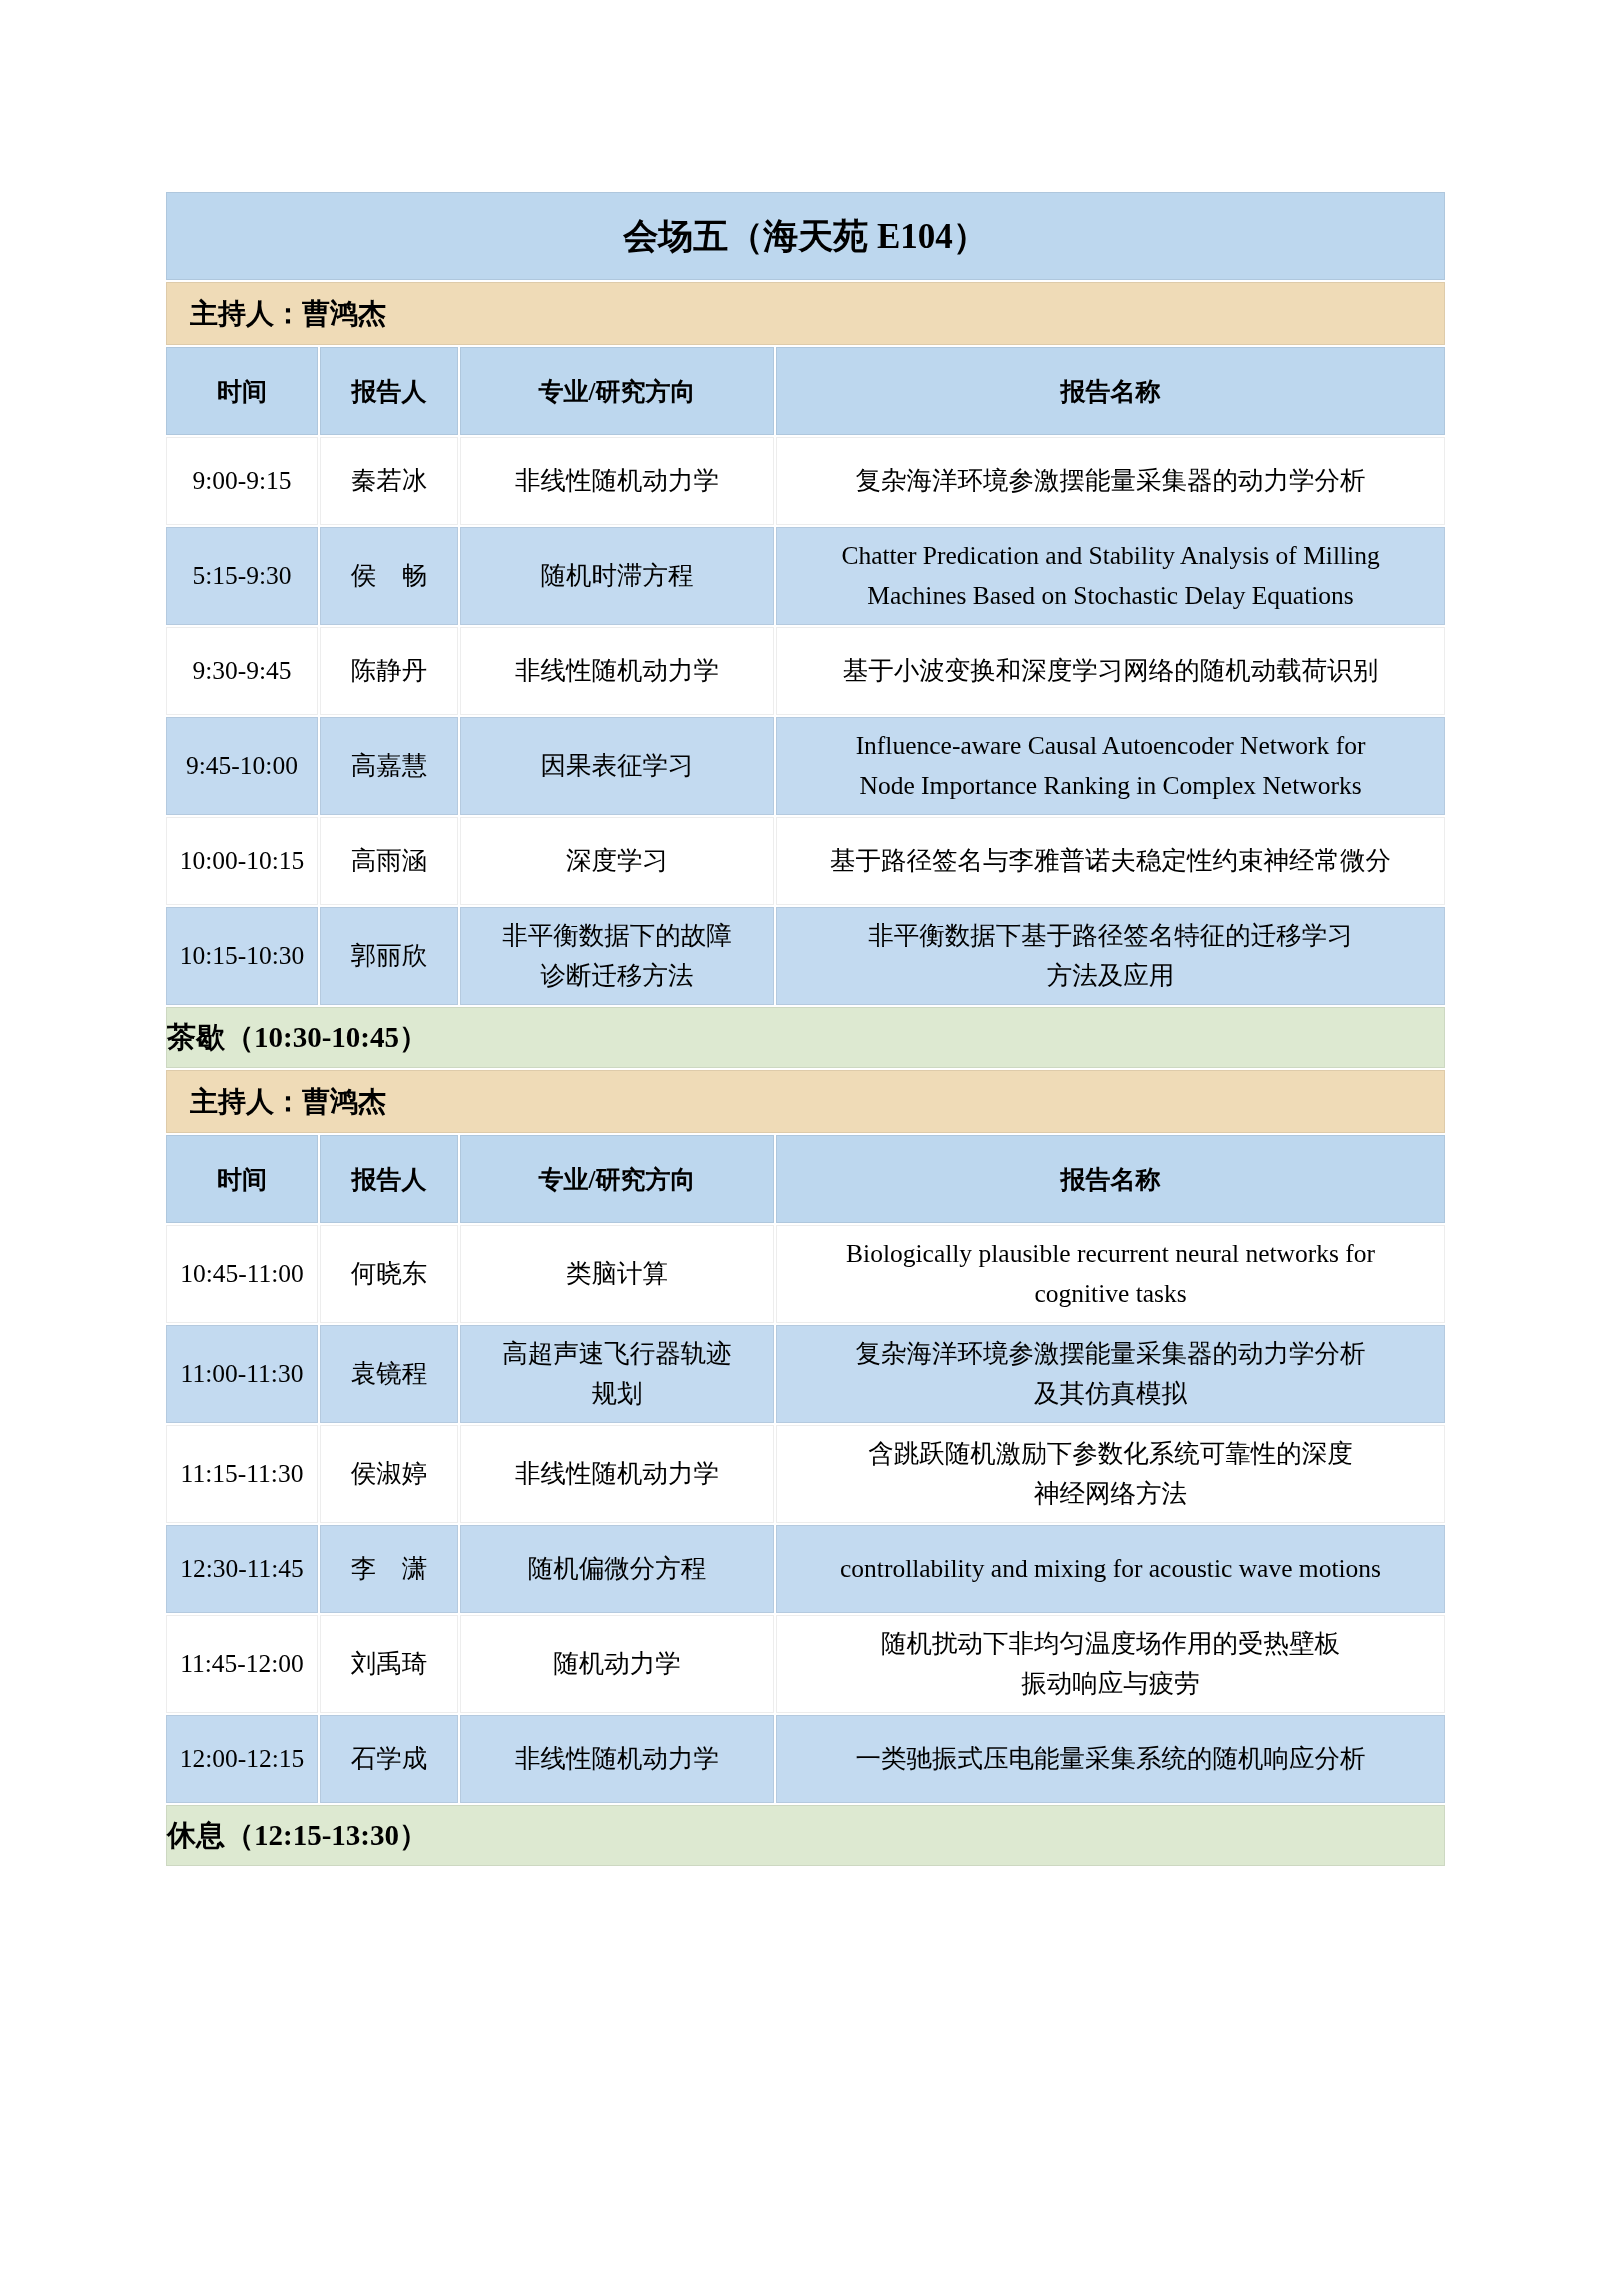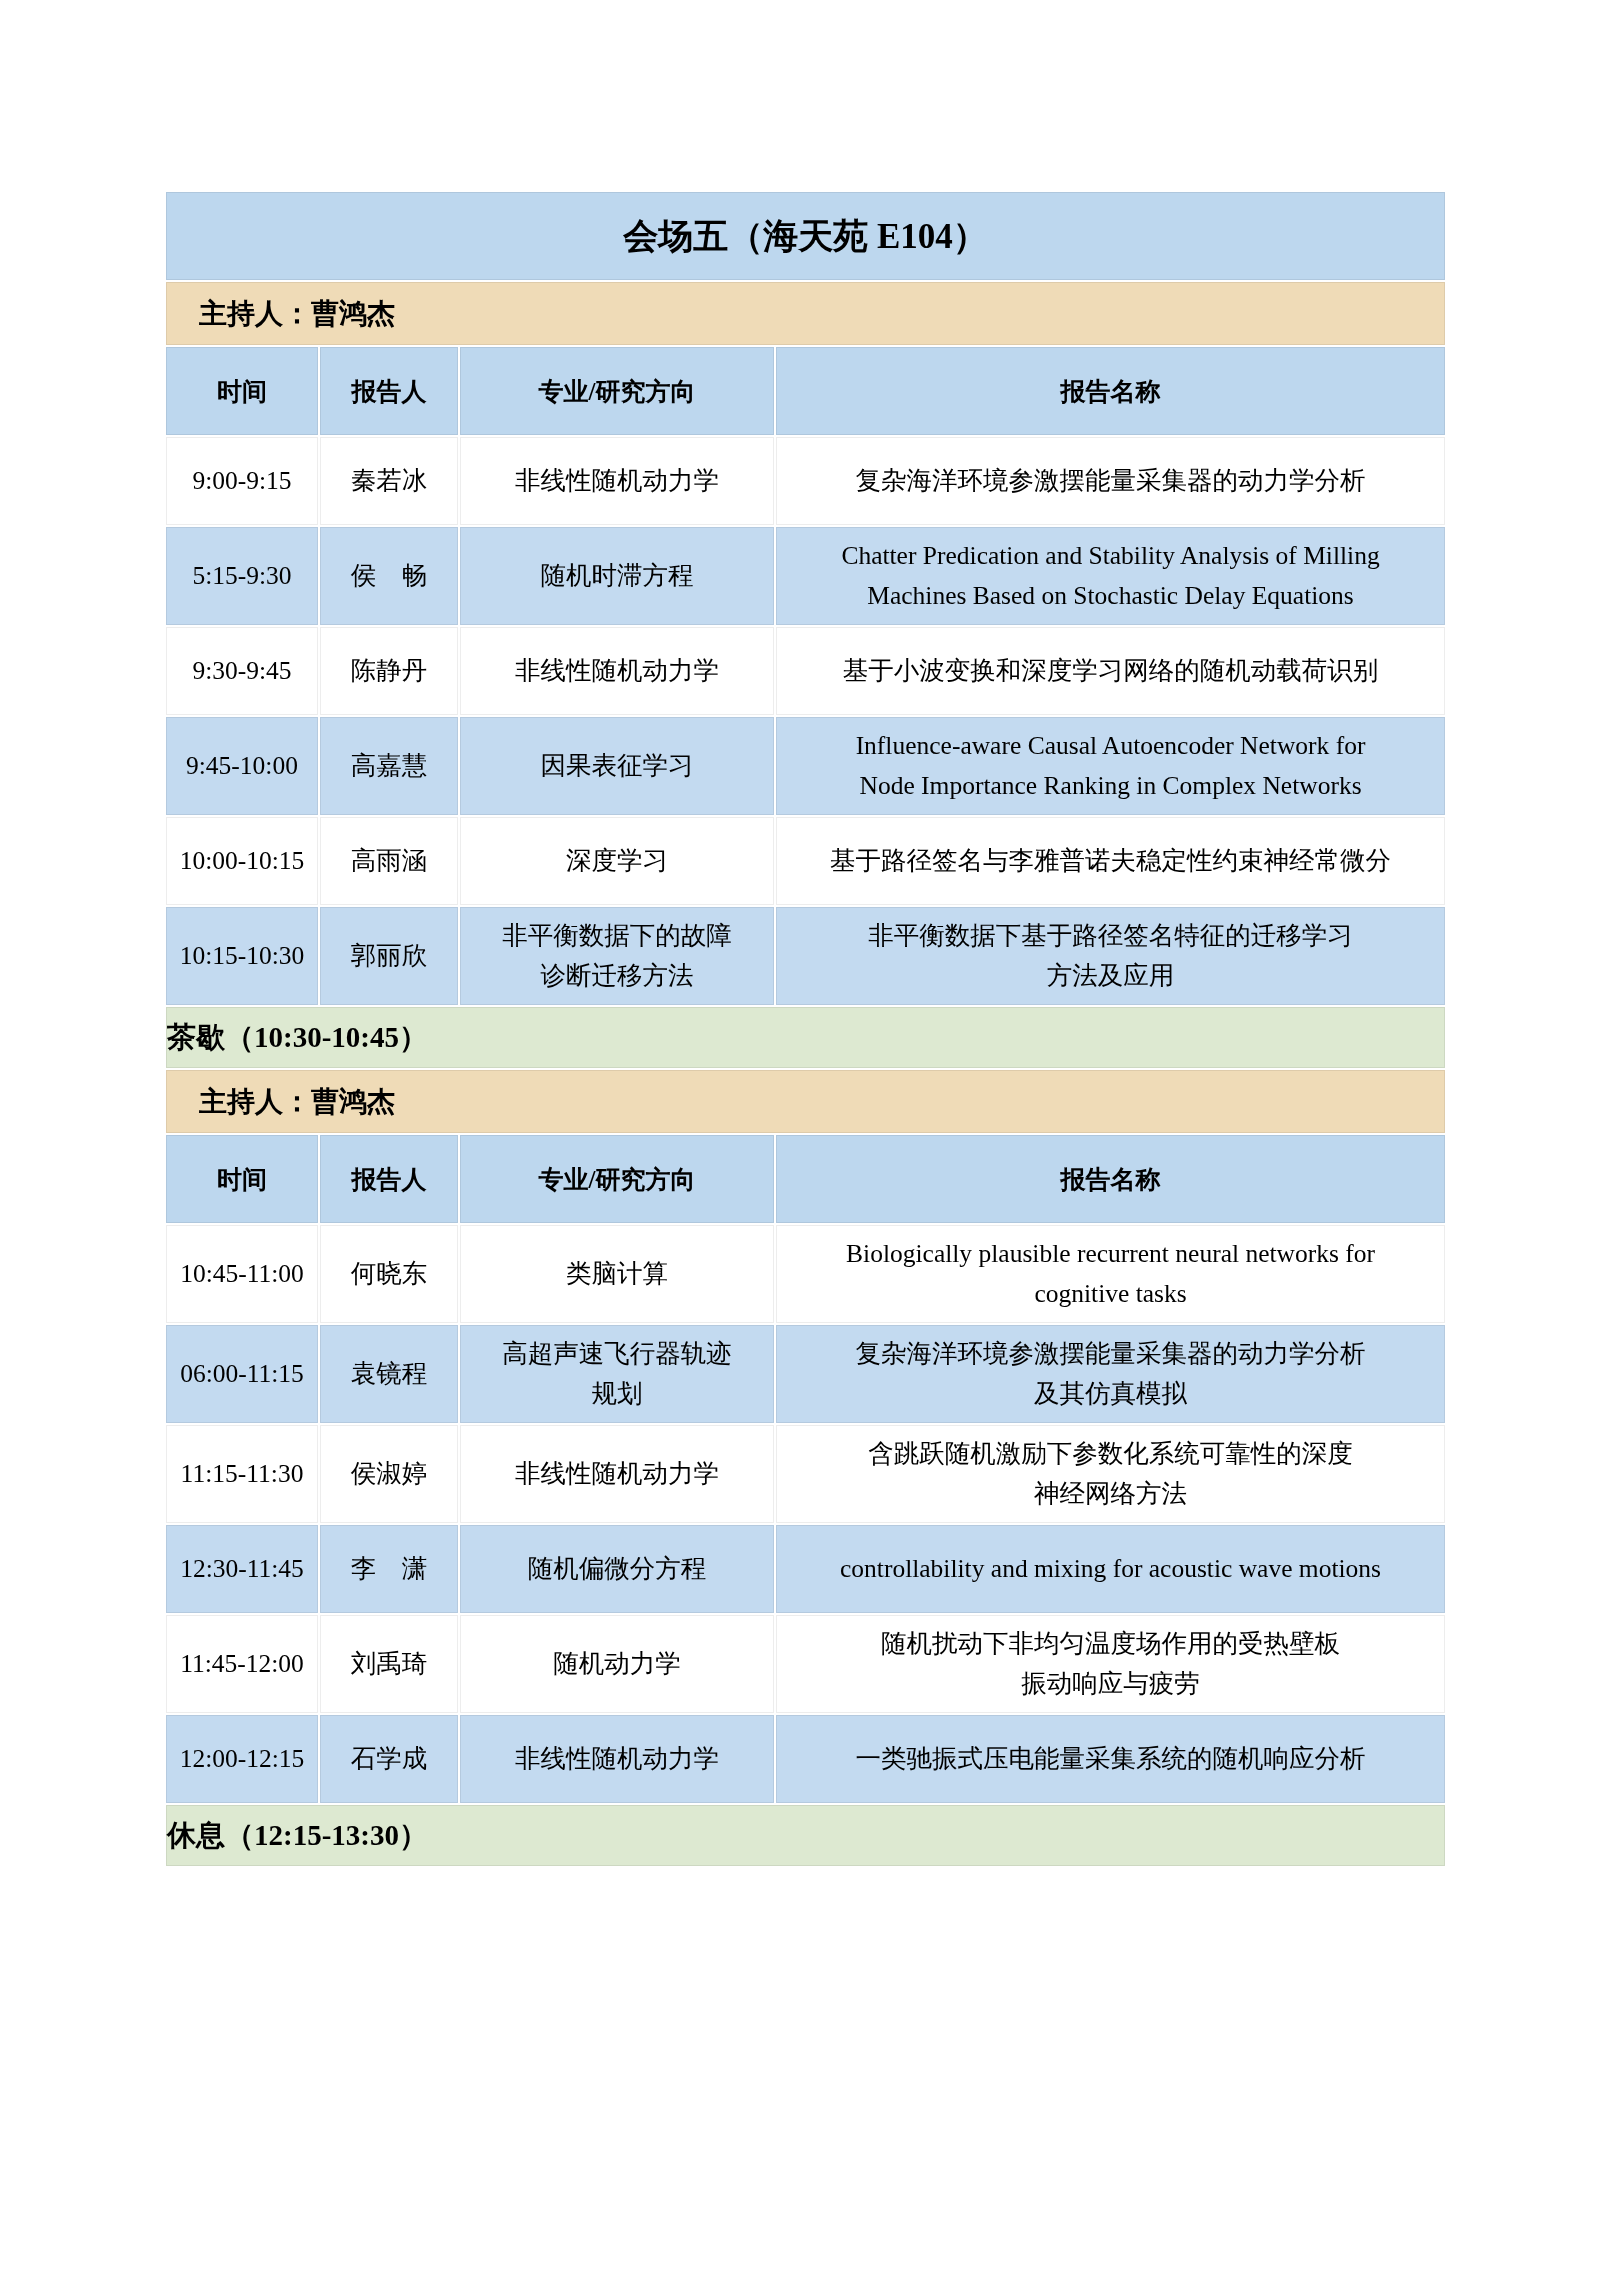--- a/index.html
+++ b/index.html
@@ -29,21 +29,21 @@
     height: 86px;
     background: var(--header-blue);
     text-align: center;
     font-weight: bold;
     font-size: 35px;
   }
   td.moderator {
     height: 61px;
     background: var(--moderator-tan);
     text-align: left;
-    padding-left: 33px;
+    padding-left: 24px;
     font-weight: bold;
     font-size: 28px;
   }
   td.colhead {
     height: 86px;
     background: var(--header-blue);
     text-align: center;
     font-weight: bold;
     font-size: 25px;
   }
@@ -143,21 +143,21 @@
           <td class="colhead">报告名称</td>
         </tr>
         <tr class="white">
           <td class="cell time tall">10:45-11:00</td>
           <td class="cell speaker tall">何晓东</td>
           <td class="cell field tall">类脑计算</td>
           <td class="cell title tall">Biologically plausible recurrent neural networks for
 cognitive tasks</td>
         </tr>
         <tr class="blue">
-          <td class="cell time tall">06:00-11:15</td>
+          <td class="cell time tall">11:00-11:30</td>
           <td class="cell speaker tall">袁镜程</td>
           <td class="cell field tall">高超声速飞行器轨迹
 规划</td>
           <td class="cell title tall">复杂海洋环境参激摆能量采集器的动力学分析
 及其仿真模拟</td>
         </tr>
         <tr class="white">
           <td class="cell time tall">11:15-11:30</td>
           <td class="cell speaker tall">侯淑婷</td>
           <td class="cell field tall">非线性随机动力学</td>

